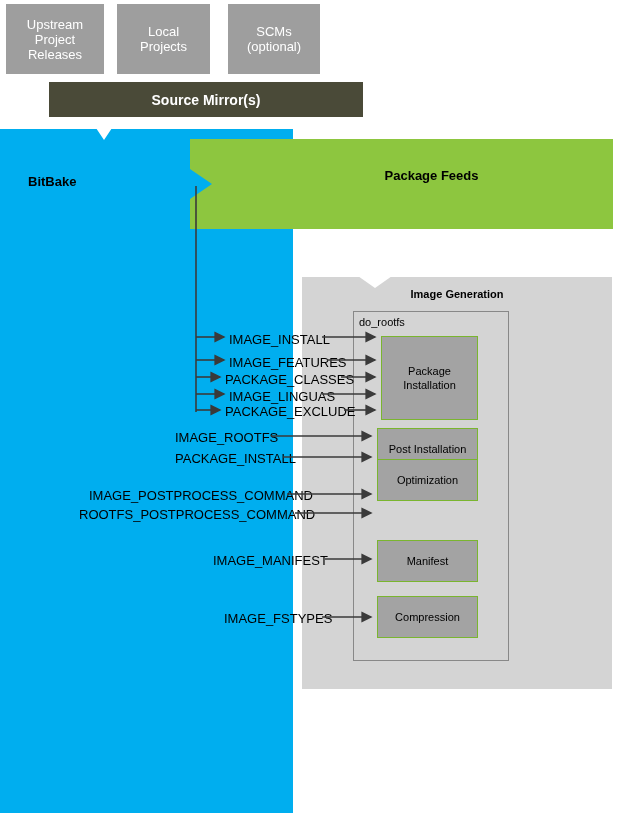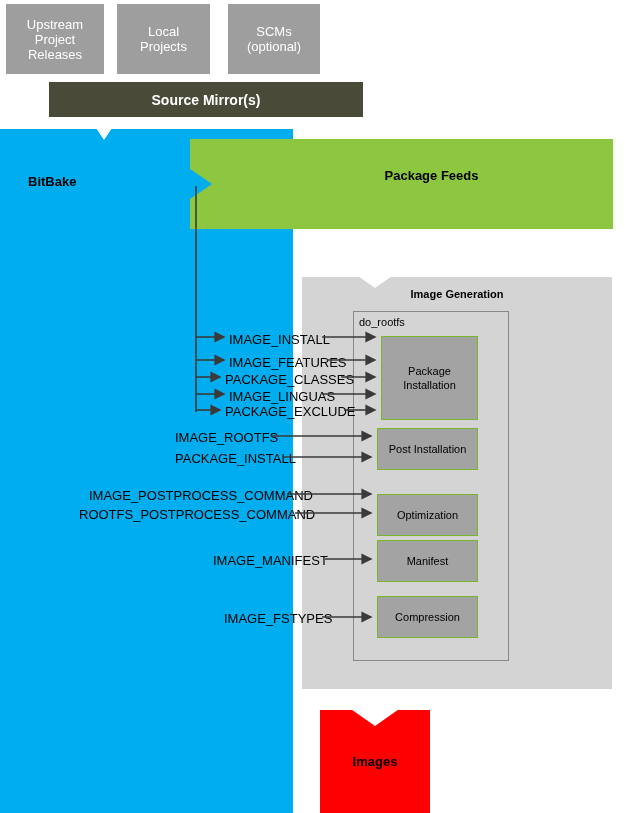--- a/index.html
+++ b/index.html
@@ -157,21 +157,21 @@
   <div class="box rootfs-panel" style="left:353px; top:311px; width:156px; height:350px;"></div>
   <div class="rootfs-title" style="left:359px; top:316px;">do_rootfs</div>
 
   <div class="box task-box center" style="left:381px; top:336px; width:97px; height:84px;">
     <span style="white-space:pre-line;">Package
 Installation</span>
   </div>
   <div class="box task-box center" style="left:377px; top:428px; width:101px; height:42px;">
     <span>Post Installation</span>
   </div>
-  <div class="box task-box center" style="left:377px; top:494px; width:101px; height:42px;">
+  <div class="box task-box center" style="left:377px; top:459px; width:101px; height:42px;">
     <span>Optimization</span>
   </div>
   <div class="box task-box center" style="left:377px; top:540px; width:101px; height:42px;">
     <span>Manifest</span>
   </div>
   <div class="box task-box center" style="left:377px; top:596px; width:101px; height:42px;">
     <span>Compression</span>
   </div>
 
   <div class="var-label" style="left:229px; top:332px;">IMAGE_INSTALL</div>
@@ -183,23 +183,20 @@
   <div class="var-label" style="left:175px; top:430px;">IMAGE_ROOTFS</div>
   <div class="var-label" style="left:175px; top:451px;">PACKAGE_INSTALL</div>
 
   <div class="var-label" style="left:89px; top:488px;">IMAGE_POSTPROCESS_COMMAND</div>
   <div class="var-label" style="left:79px; top:507px;">ROOTFS_POSTPROCESS_COMMAND</div>
 
   <div class="var-label" style="left:213px; top:553px;">IMAGE_MANIFEST</div>
 
   <div class="var-label" style="left:224px; top:611px;">IMAGE_FSTYPES</div>
 
-  <div class="box images-box center" style="left:320px; top:710px; width:110px; height:103px;">
-    <span>Images</span>
-  </div>
 
   <svg class="overlay">
     <defs>
       <marker id="ah" markerWidth="7" markerHeight="7" refX="6" refY="3.5" orient="auto">
         <path d="M0,0 L7,3.5 L0,7 Z" fill="#3a3a3a"></path>
       </marker>
     </defs>
 
     <polygon points="84,117 124,117 124,128 112,128 104,140 96,128 84,128" fill="#ffffff"></polygon>
 

